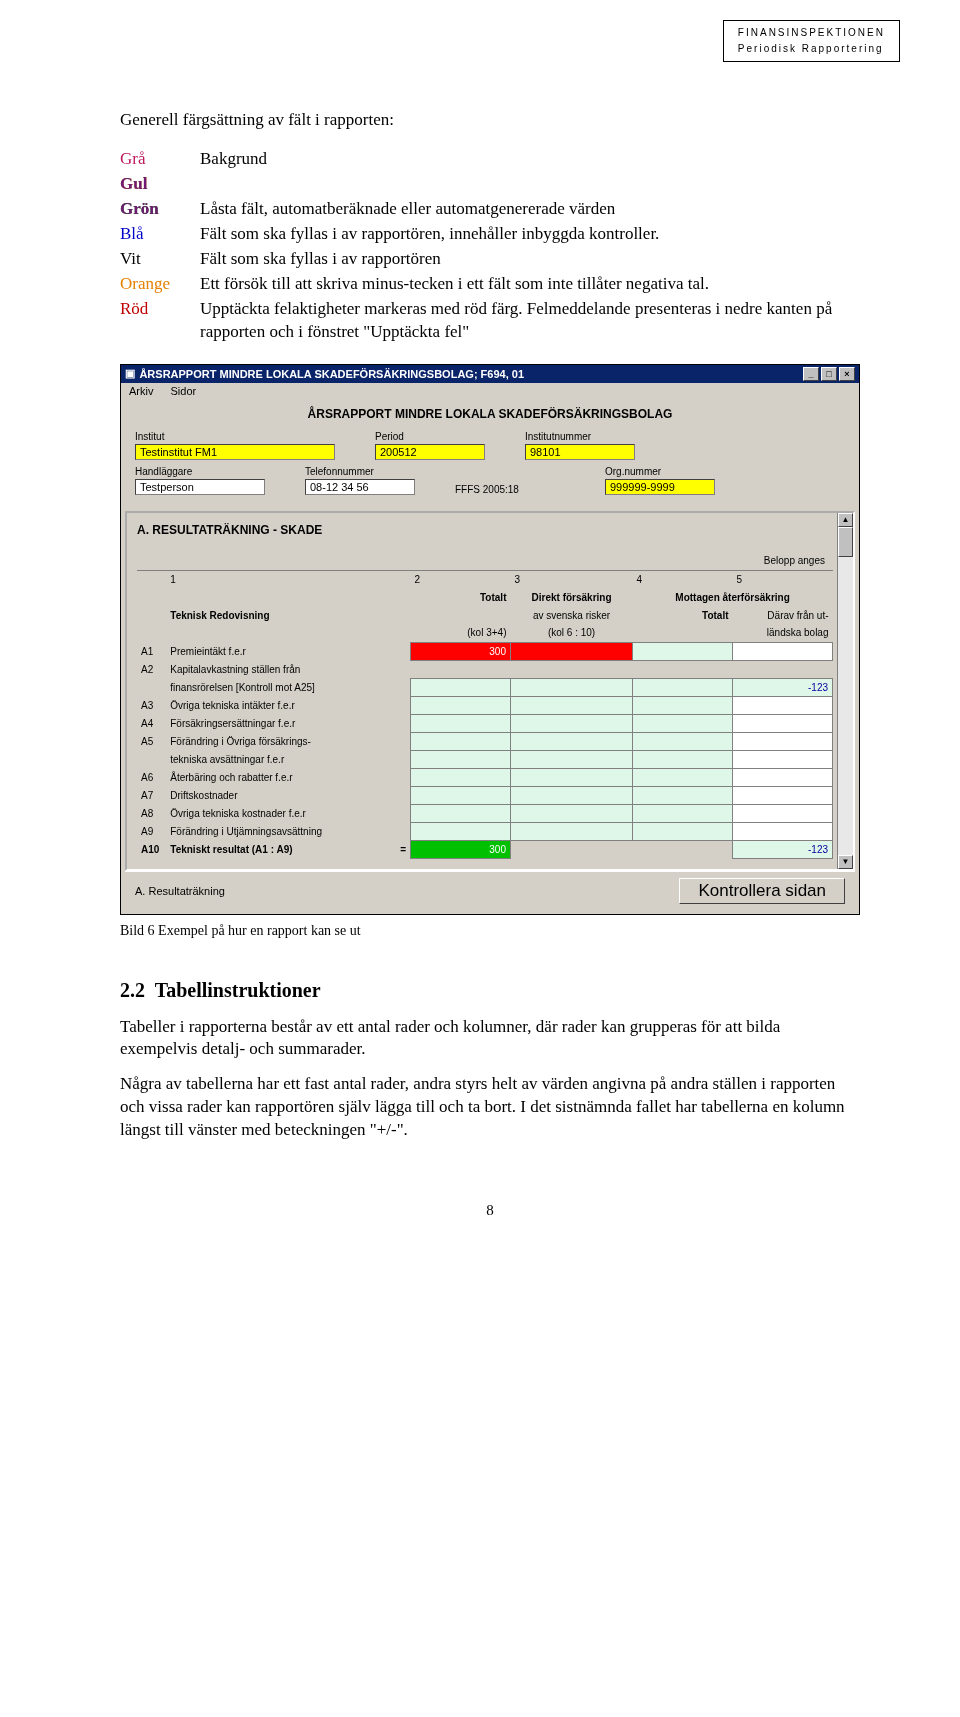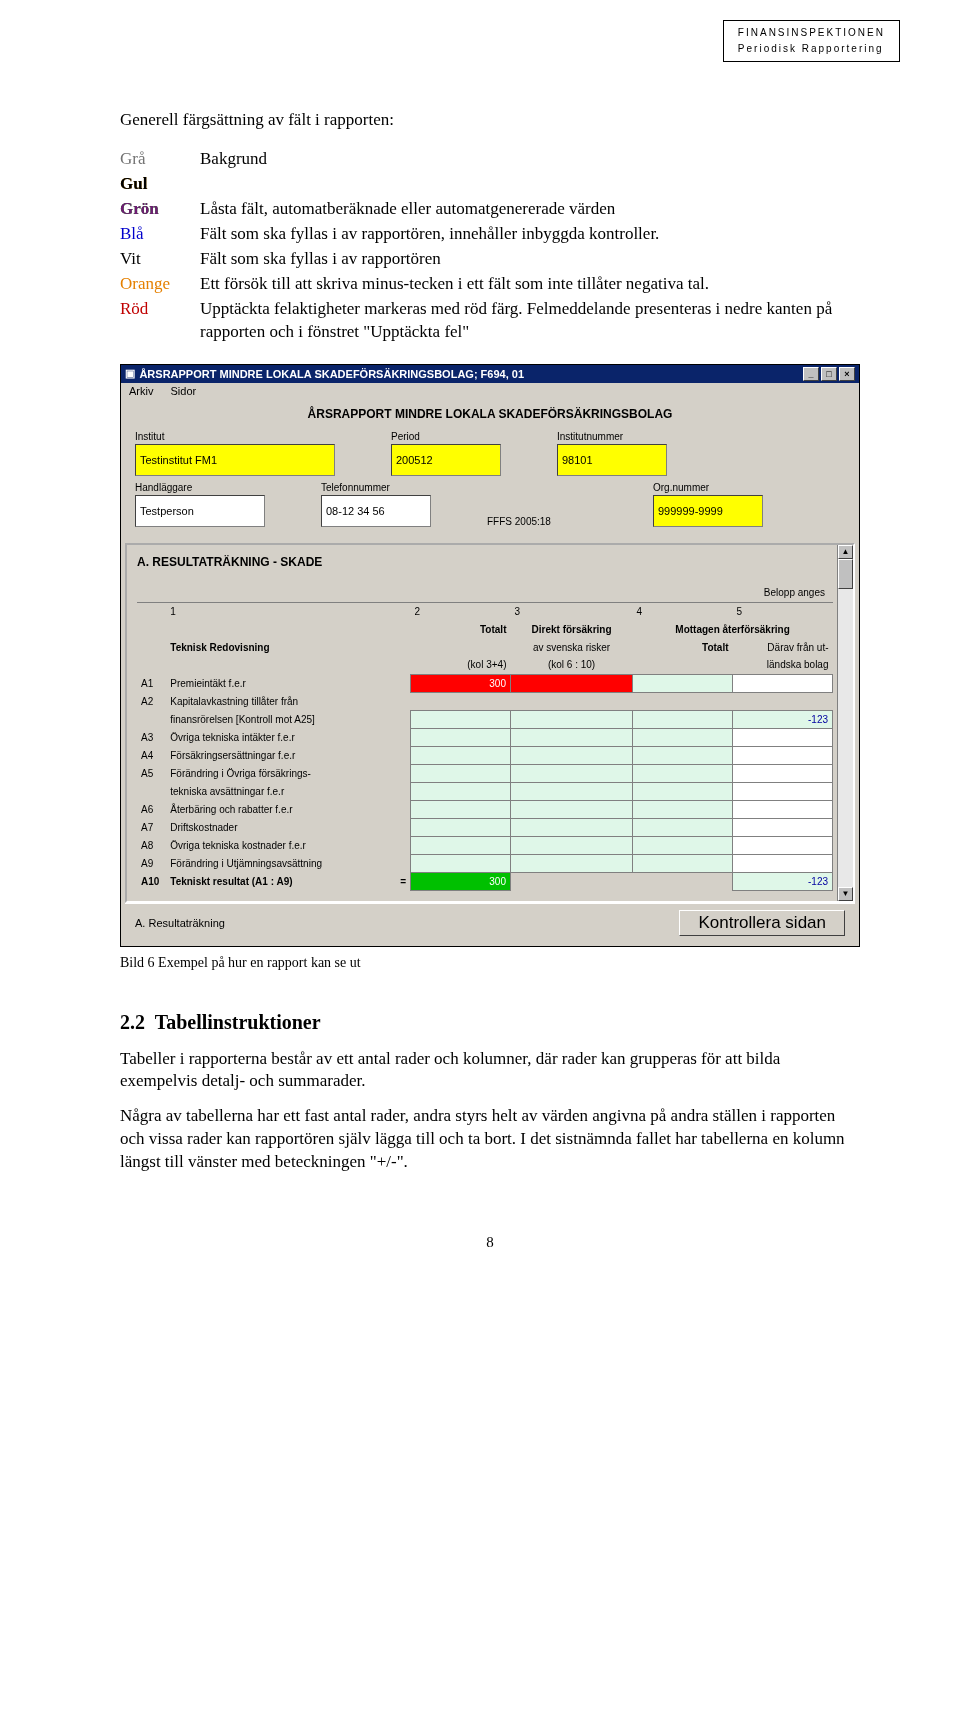--- a/index.html
+++ b/index.html
@@ -32,22 +32,22 @@
     margin: 70px 0 18px 0;
   }
   .color-table {
     margin-bottom: 20px;
     font-size: 17px;
     line-height: 1.35;
   }
   .color-row { display: flex; align-items: flex-start; margin-bottom: 2px; }
   .color-key { width: 80px; flex: 0 0 80px; }
   .color-desc { flex: 1; }
-  .c-gra { color: #737373; }
-  .c-gul { color: #000000; font-weight: bold; text-shadow: 0 0 0.5px #c08000; }
+  .c-gra { color: #be185d; }
+  .c-gul { color: #701a75; font-weight: bold; text-shadow: 0 0 0.5px #c08000; }
   .c-gron { color: #701a75; font-weight: bold; text-shadow: 0 0 0.5px #008000; }
   .c-vit { color: #000; }
   .c-bla { color: #0000cc; }
   .c-orange { color: #e58000; }
   .c-rod { color: #c00000; }
 
   
   .screenshot {
     margin: 10px 0 8px 0;
     width: 740px;
@@ -70,26 +70,26 @@
   .ss-winbtns { display:flex; gap:2px; }
   .ss-winbtn {
     width: 16px; height: 14px; background:#c0c0c0; border:1px solid #fff;
     border-right-color:#404040; border-bottom-color:#404040;
     font-size:9px; text-align:center; line-height:12px; color:#000;
   }
   .ss-menubar { background:#d4d0c8; padding:2px 8px; font-size:11px; }
   .ss-menubar span { margin-right: 14px; }
   .ss-header-area { background:#d4d0c8; padding:8px 14px 10px 14px; }
   .ss-main-label { font-weight:bold; text-align:center; margin-bottom:10px; font-size:12px;}
-  .ss-fields { display:flex; gap:56px; margin-bottom:6px; }
+  .ss-fields { display:flex; gap:40px; margin-bottom:6px; }
   .ss-field { display:flex; flex-direction:column; }
   .ss-field-label { font-size:10px; margin-bottom:2px; }
   .ss-input {
     border:1px solid #808080; border-top-color:#404040; border-left-color:#404040;
-    padding:1px 4px; font-size:11px; height:32px; display:flex; align-items:center;
+    padding:1px 4px; font-size:11px; height:16px; display:flex; align-items:center;
     background:#fff;
   }
   .ss-input.yellow { background:#ffff00; }
   .ss-body { background:#d4d0c8; padding:0 4px 4px 4px; }
   .ss-scroll-area {
     background:#d4d0c8;
     border:2px inset #fff;
     height:360px; overflow:hidden; position:relative;
   }
   .ss-inner { padding:6px 20px 0 10px; }
@@ -283,21 +283,21 @@
                 <tr>
                   <td style="font-weight: normal;">A1</td>
                   <td class="rowlabel">Premieintäkt f.e.r</td>
                   <td class="cell red">300</td>
                   <td class="cell red"></td>
                   <td class="cell"></td>
                   <td class="cell white"></td>
                 </tr>
                 <tr>
                   <td style="font-weight: normal;">A2</td>
-                  <td class="rowlabel">Kapitalavkastning tillåter från</td>
+                  <td class="rowlabel">Kapitalavkastning ställen från</td>
                   <td></td>
                   <td></td>
                   <td></td>
                   <td class=""></td>
                 </tr>
                 <tr>
                   <td></td>
                   <td class="rowlabel">finansrörelsen        [Kontroll mot A25]</td>
                   <td class="cell"></td>
                   <td class="cell"></td>

